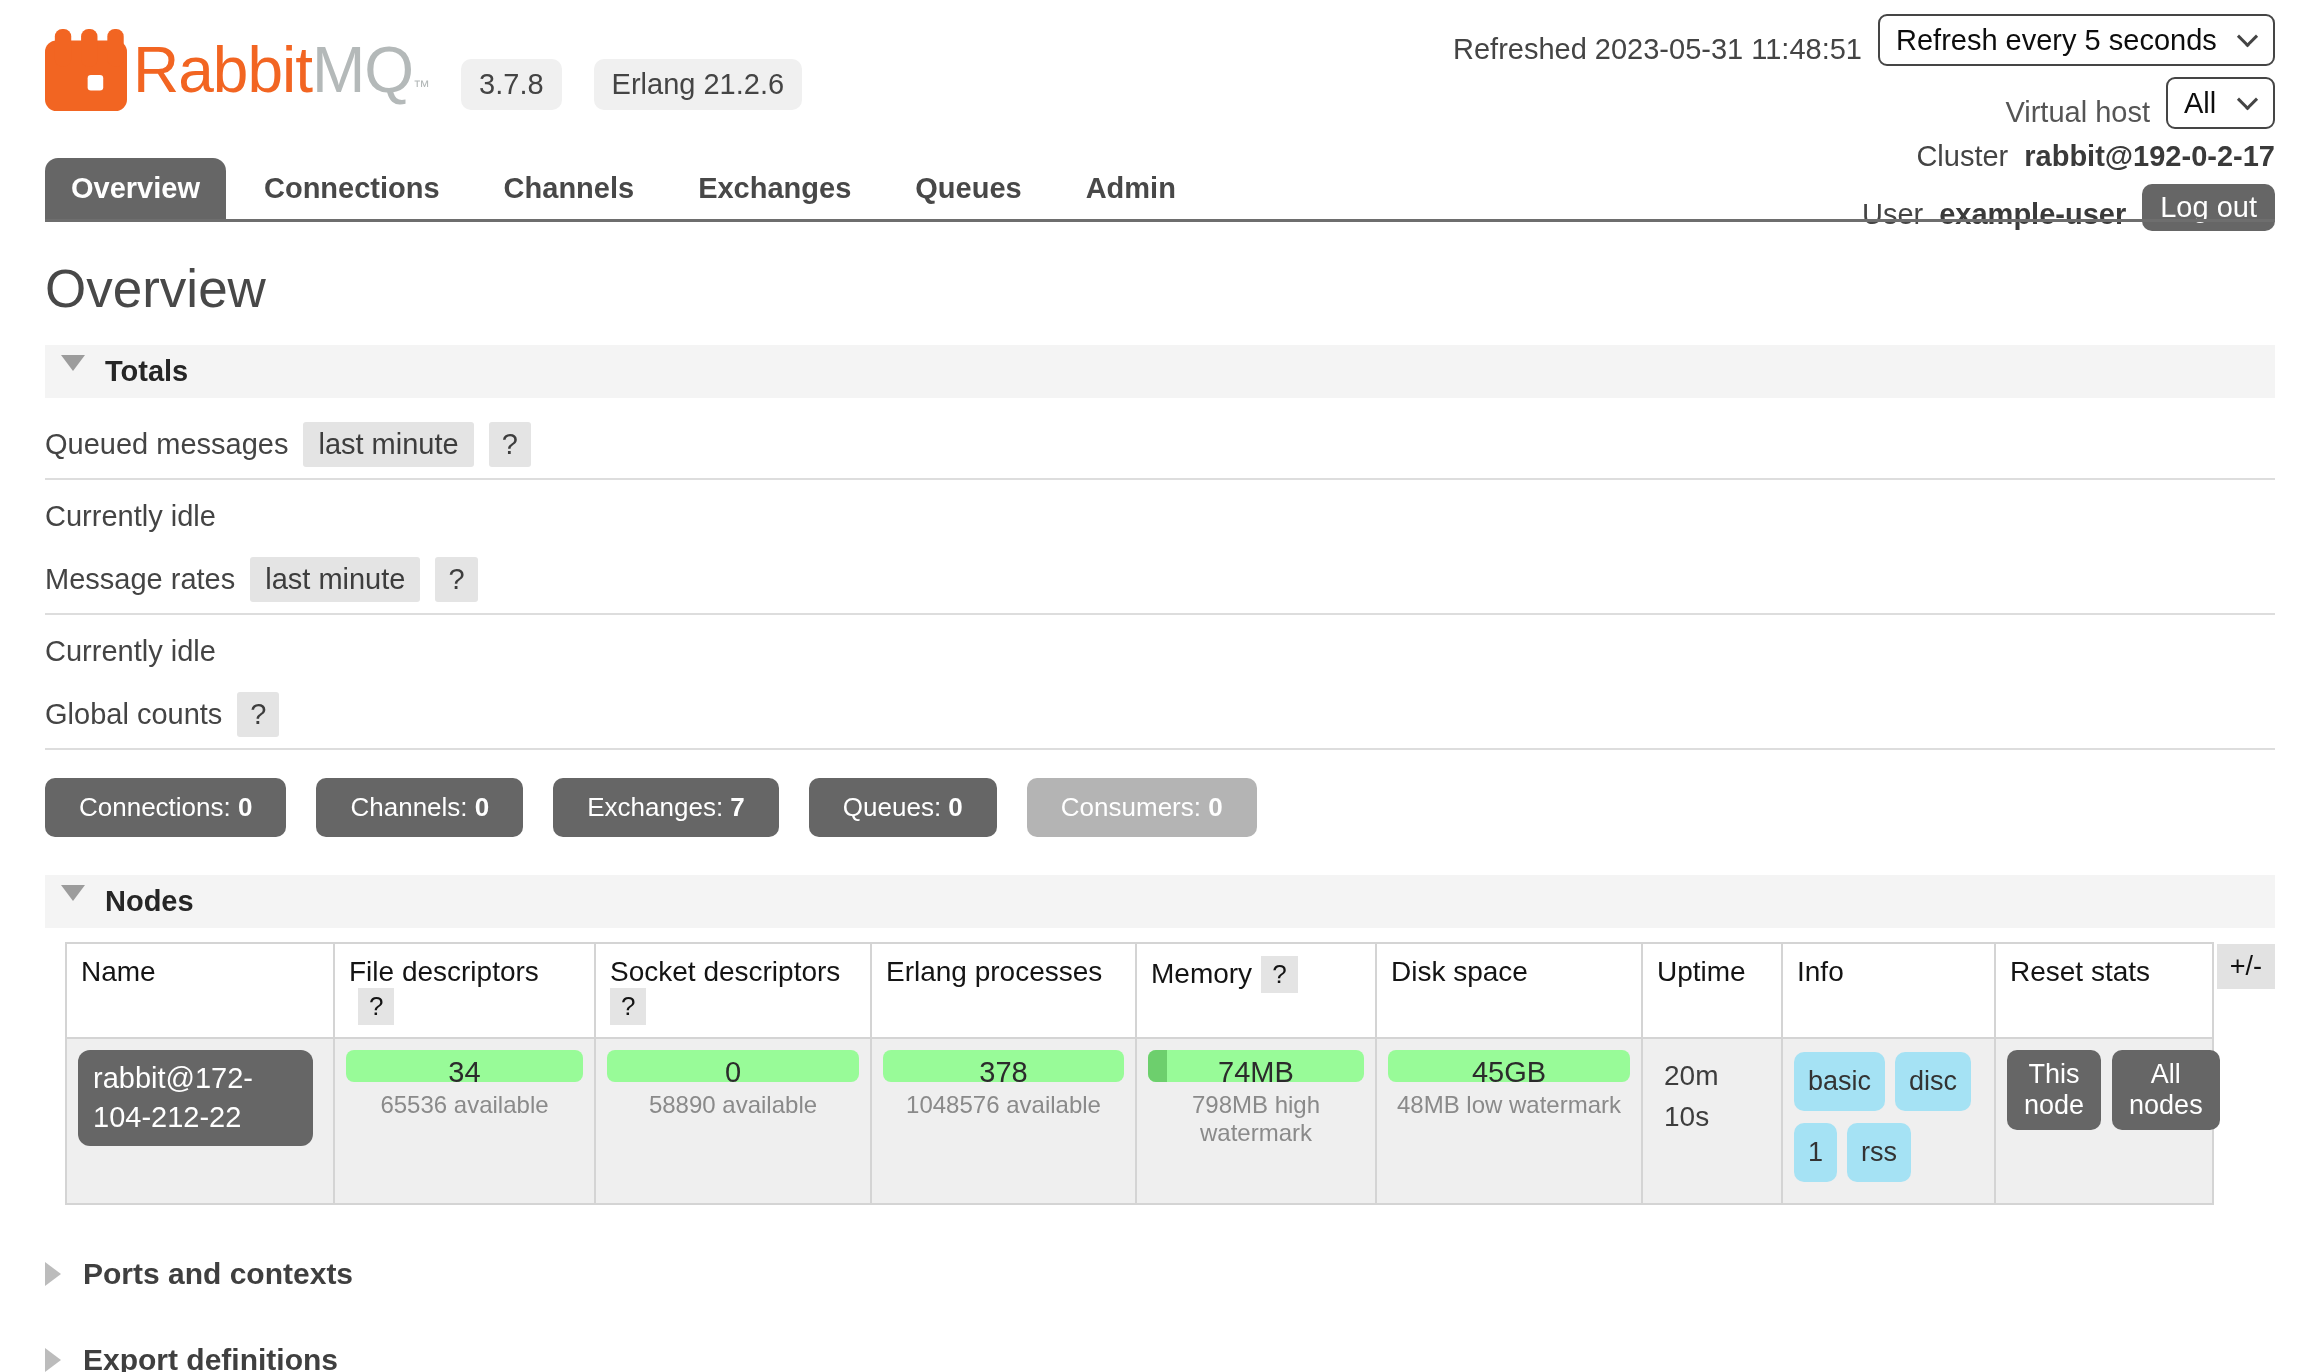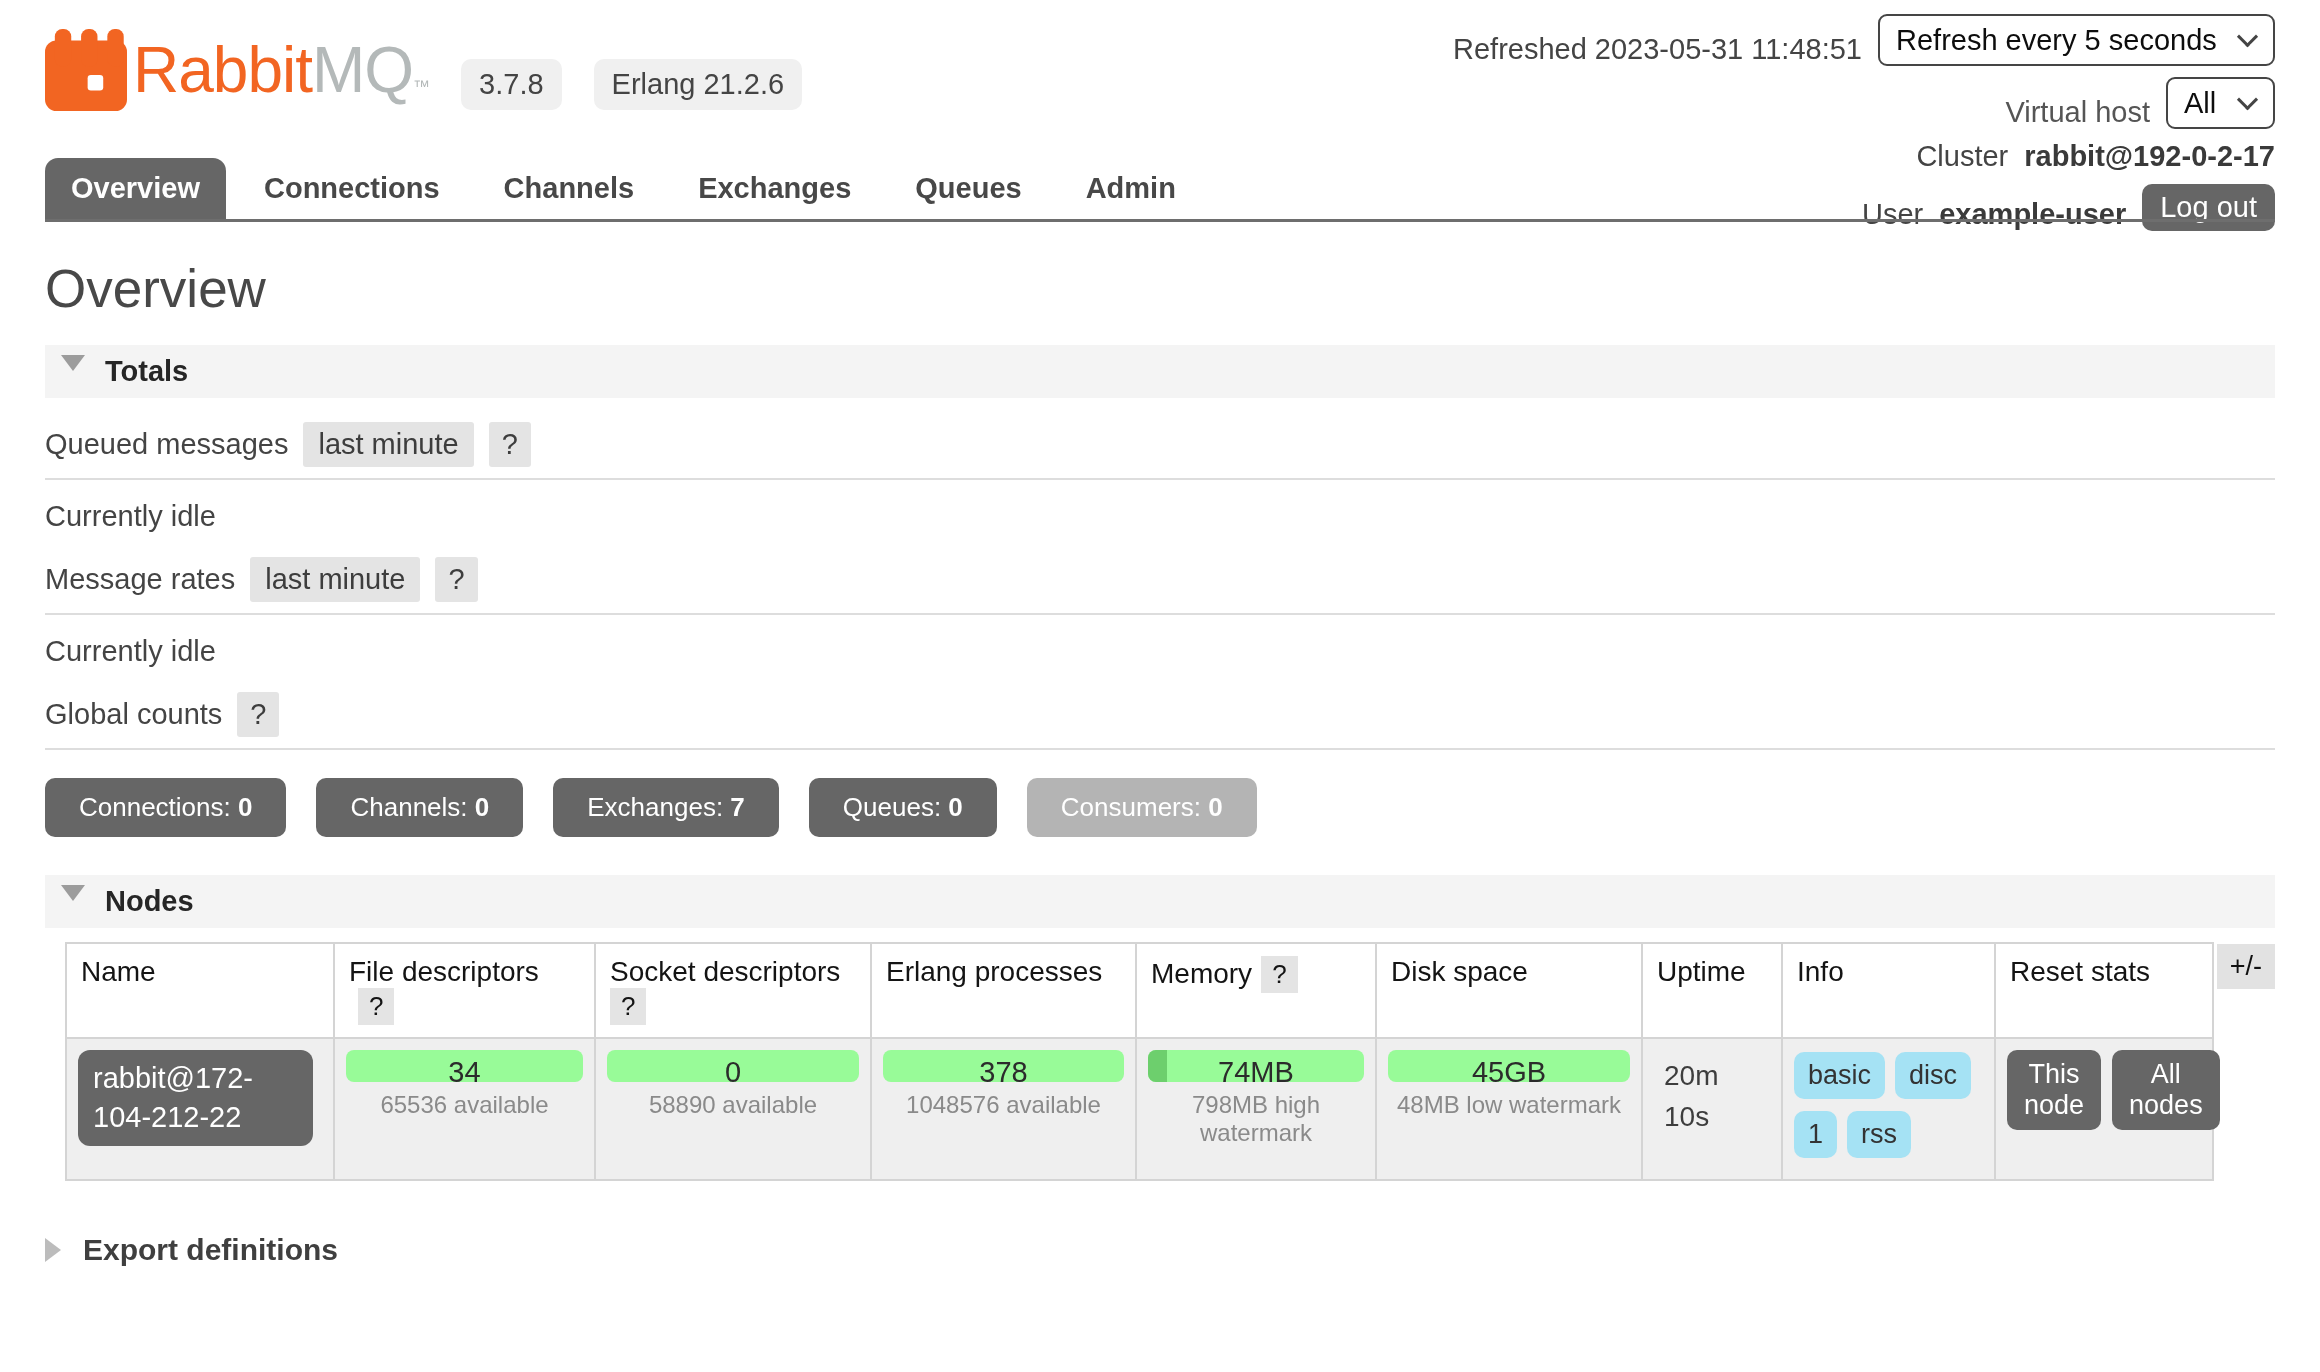--- a/index.html
+++ b/index.html
@@ -109,21 +109,21 @@
   .bar {
     position: relative; background: #98fb98; border-radius: 8px; height: 32px;
     line-height: 45px; text-align: center; color: #2b2b2b; overflow: hidden; font-size: 29px;
   }
   .bar .fill { position: absolute; left: 0; top: 0; bottom: 0; background: #6dcf6d; width: 0; }
   .bar .lbl { position: relative; }
   .bar-sub { text-align: center; color: #8a8a8a; font-size: 24px; margin-top: 9px; }
   .uptime-cell { padding: 6px 10px; line-height: 1.45; color: #3d3d3d; }
   .tag {
     display: inline-block; background: #a5e2f4; border-radius: 10px;
-    padding: 8px 14px; margin: 2px 10px 10px 0; font-size: 27px; color: #333;
+    padding: 14px 14px; margin: 2px 10px 10px 0; font-size: 27px; color: #333;
   }
   .rs-cell { display: flex; flex-direction: row; gap: 11px; align-items: flex-start; }
   .rs-btn {
     background: #666; color: #fff; border: none; border-radius: 10px;
     font-family: inherit; font-size: 27px; padding: 9px 17px; cursor: pointer;
   }
   .rs-btn.all { align-self: flex-end; }
   .plusminus {
     position: absolute; right: 0; top: 2px; background: #e2e2e2;
     padding: 7px 13px; font-size: 27px; color: #111; cursor: pointer;
@@ -298,16 +298,20 @@
             </div>
           </td>
         </tr>
       </tbody>
     </table>
     <span class="plusminus">+/-</span>
   </div>
 
   <div class="collapsible">
     <span class="tri-right"></span>
+    <span class="ct">Ports and contexts</span>
+  </div>
+  <div class="collapsible">
+    <span class="tri-right"></span>
     <span class="ct">Export definitions</span>
   </div>
 
 </div>
 
 </body></html>

